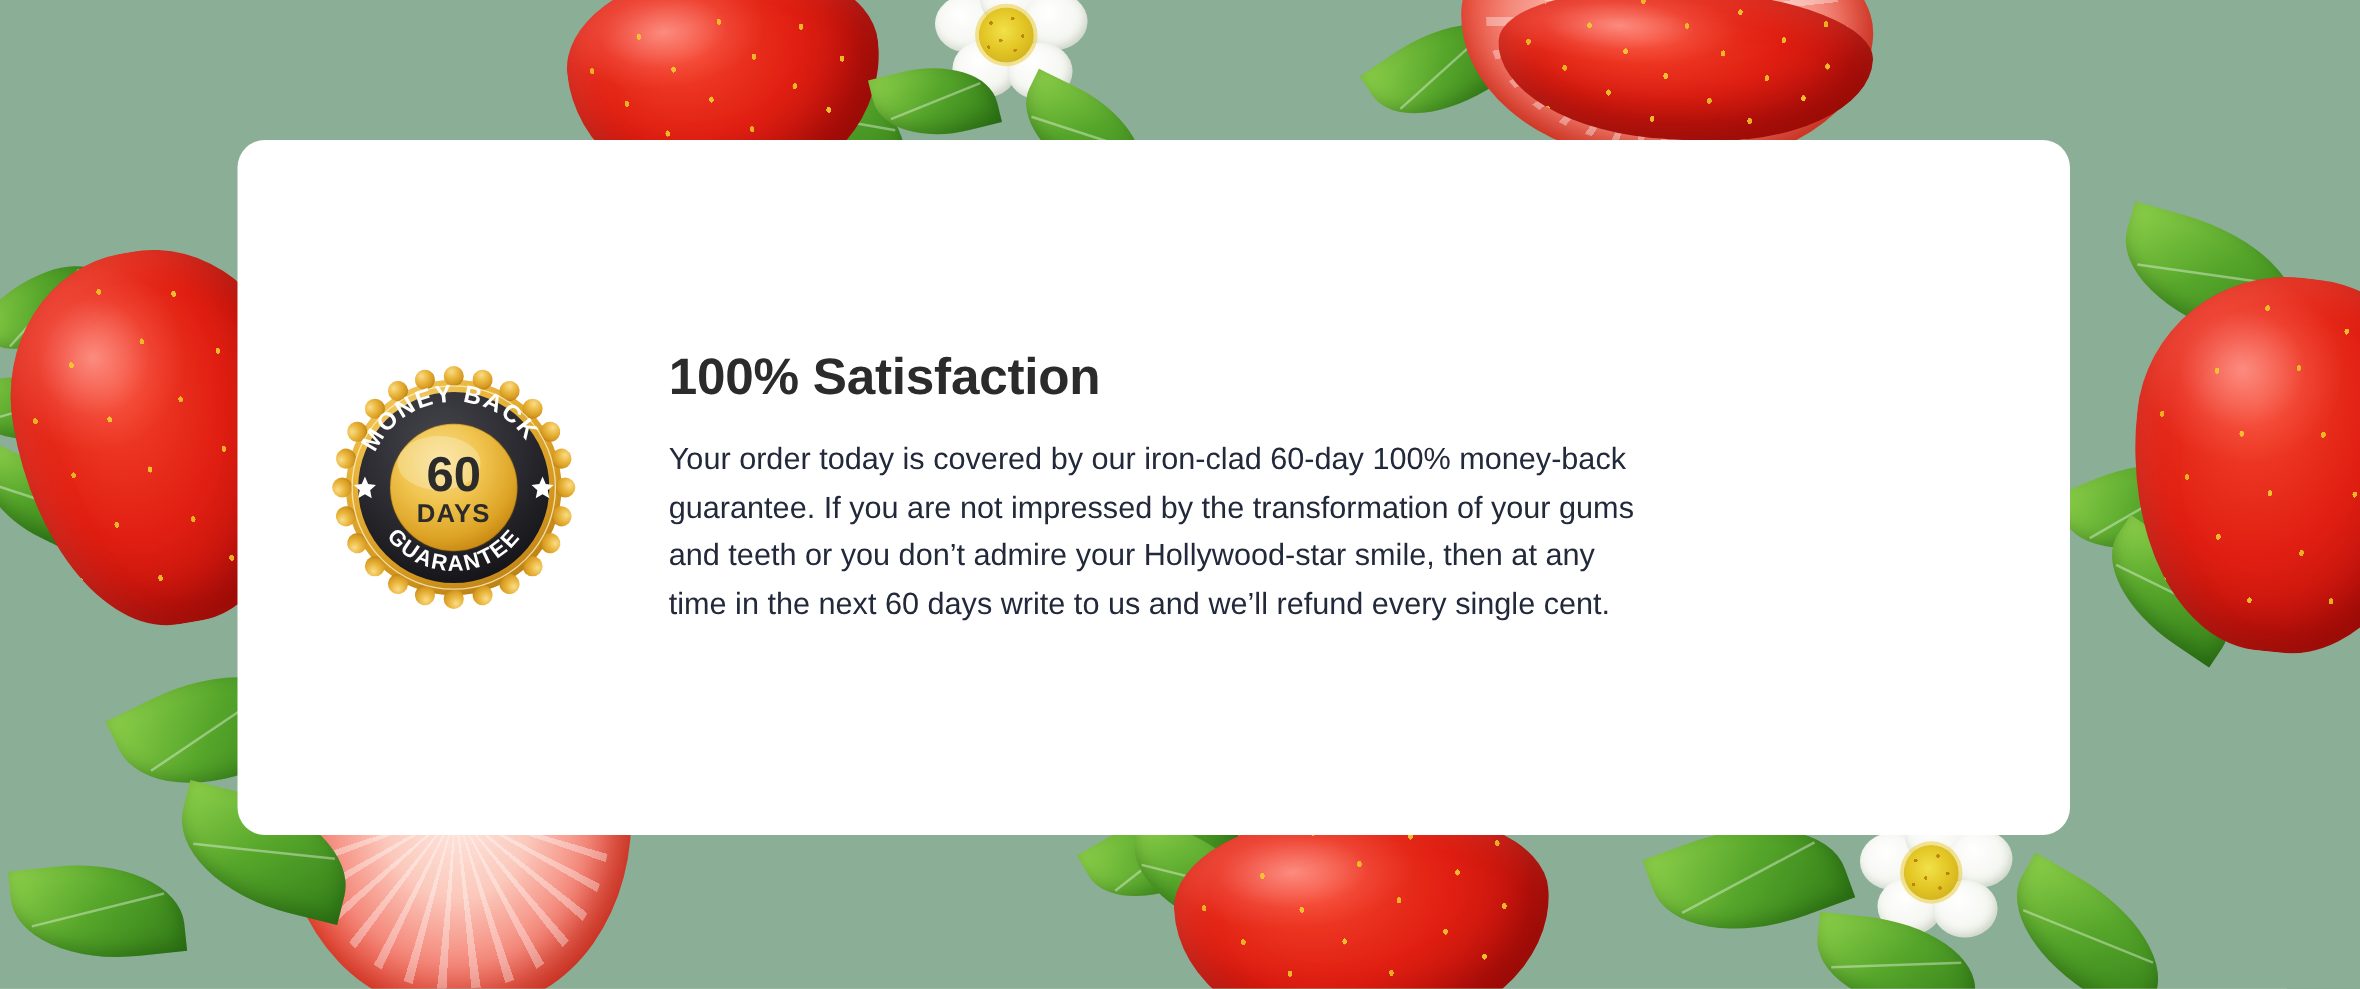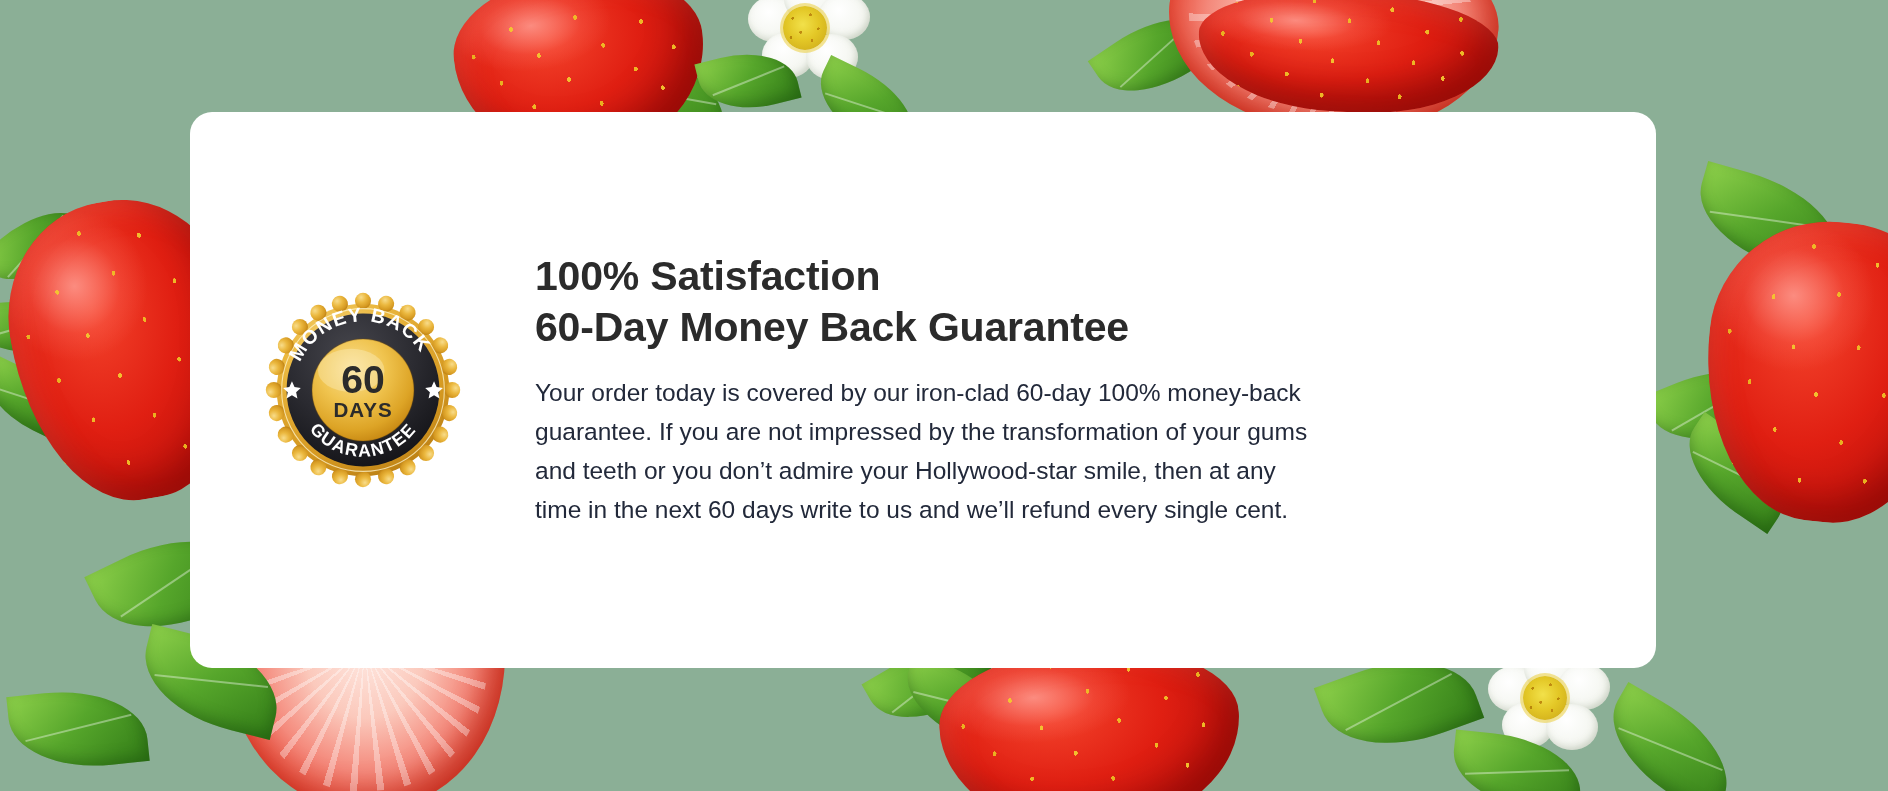--- a/index.html
+++ b/index.html
@@ -314,17 +314,16 @@
       <ellipse cx="88" cy="80" rx="34" ry="22" fill="rgba(255,252,225,.30)"></ellipse>
 
       <text x="100" y="103" text-anchor="middle" font-family="'Liberation Sans', sans-serif" font-size="40" font-weight="700" fill="#2B2B2B">60</text>
       <text x="100" y="128" text-anchor="middle" font-family="'Liberation Sans', sans-serif" font-size="21" font-weight="700" fill="#2B2B2B" letter-spacing="1">DAYS</text>
     </svg>
   </div>
 
   <div class="text-col">
     <h1 class="headline">
       <span>100% Satisfaction</span><br>
-      <span>60-Day Money Back Guarantee</span>
     </h1>
     <p class="body-copy">Your order today is covered by our iron-clad 60-day 100% money-back guarantee. If you are not impressed by the transformation of your gums and teeth or you don’t admire your Hollywood-star smile, then at any time in the next 60 days write to us and we’ll refund every single cent.</p>
   </div>
 </div>
 
 </body></html>

